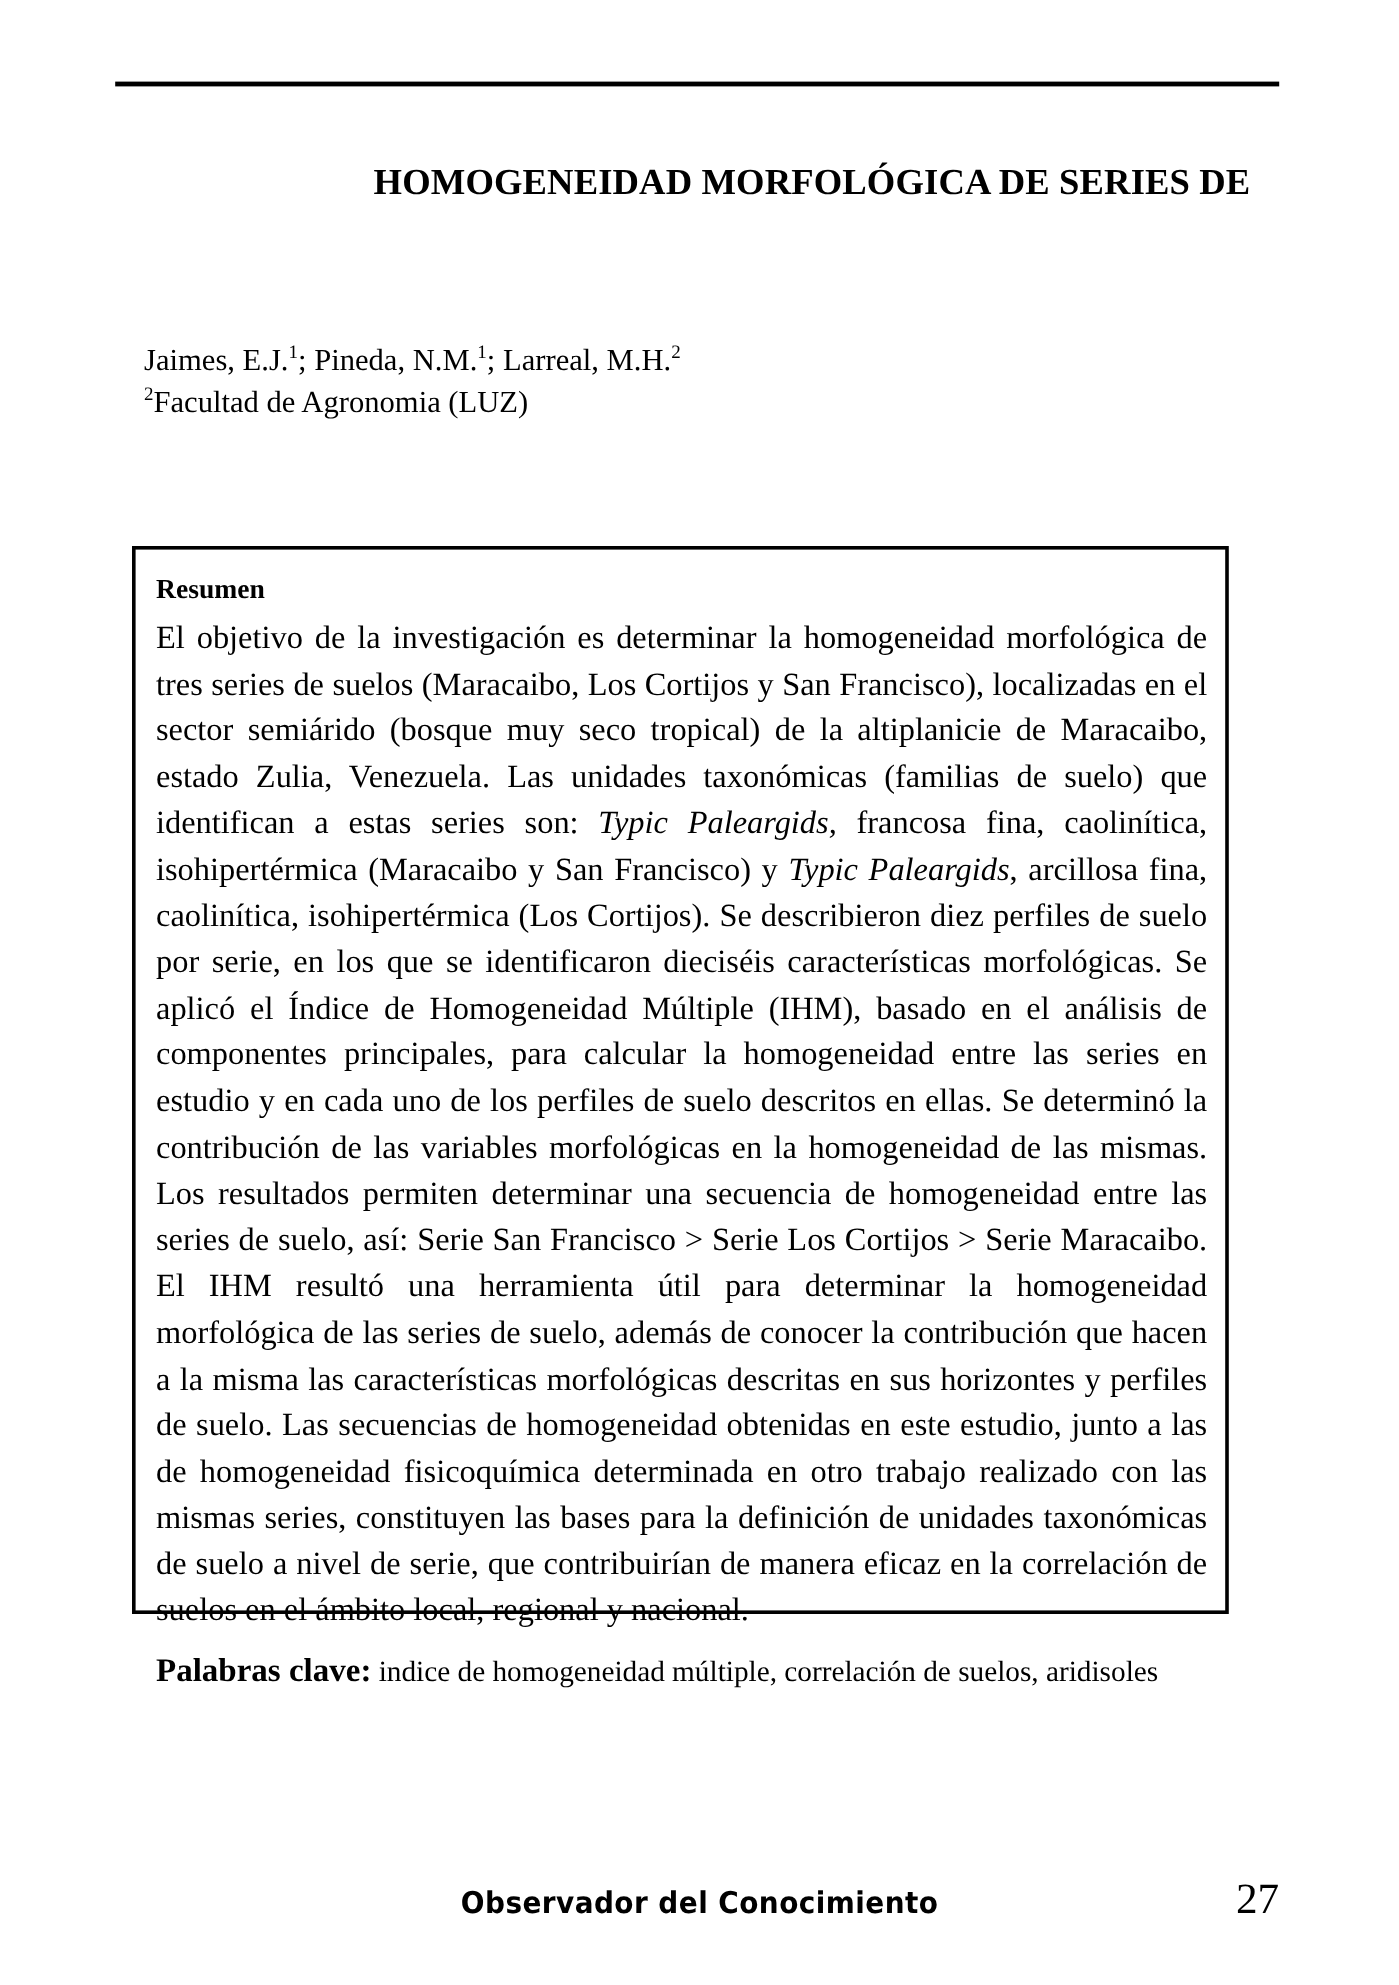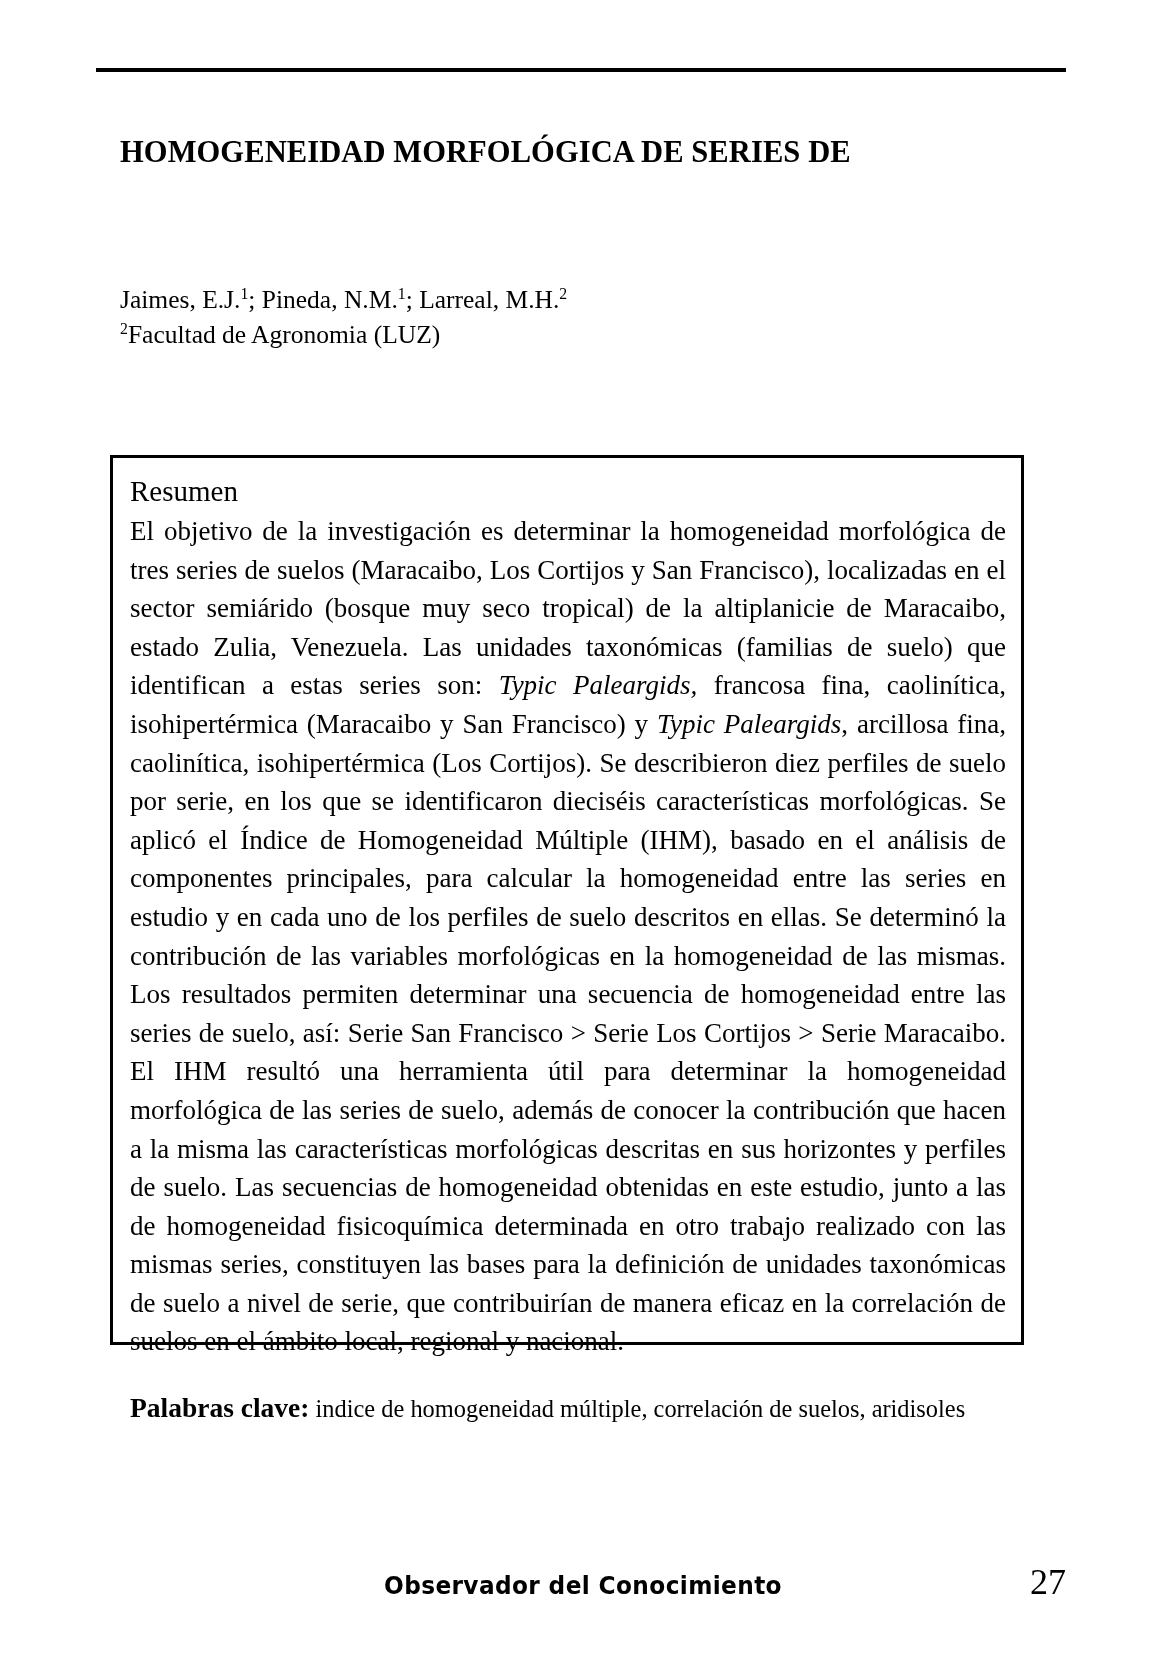--- a/index.html
+++ b/index.html
@@ -33,21 +33,21 @@
     height: 4px;
     background: #000000;
   }
 
   
   .title-block {
     position: absolute;
     left: 120px;
     top: 132px;
     width: 922px;
-    text-align: left;
+    text-align: right;
   }
   .title-line {
     font-family: "Liberation Serif", "DejaVu Serif", serif;
     font-weight: bold;
     font-size: 30.5px;
     line-height: 41px;
     letter-spacing: 0.1px;
     white-space: nowrap;
   }
 
@@ -81,36 +81,36 @@
     border: 3px solid #000000;
     box-sizing: border-box;
   }
   .abstract-inner {
     position: absolute;
     left: 17px;
     top: 14px;
     width: 876px;
   }
   .abstract-heading {
-    font-weight: normal;
-    font-size: 29px;
+    font-weight: bold;
+    font-size: 23px;
     line-height: 38px;
     margin-bottom: 2px;
   }
   .abstract-body {
     font-size: 27px;
     line-height: 38.6px;
     text-align: justify;
     text-justify: inter-word;
     hyphens: none;
   }
   .abstract-body i { font-style: italic; }
 
   .keywords {
-    margin-top: 28px;
+    margin-top: 12px;
     font-size: 24.4px;
     line-height: 38.6px;
     text-align: justify;
     text-justify: inter-word;
   }
   .keywords .kw-label {
     font-weight: bold;
     font-size: 27.5px;
   }
 

